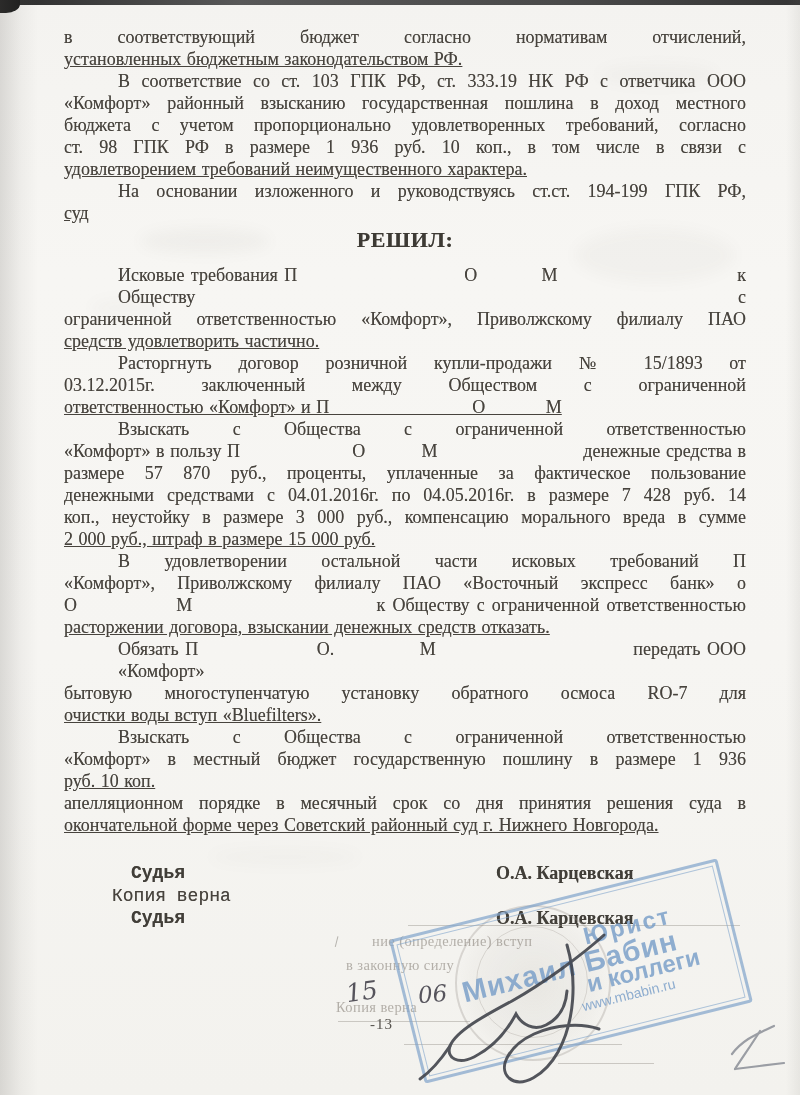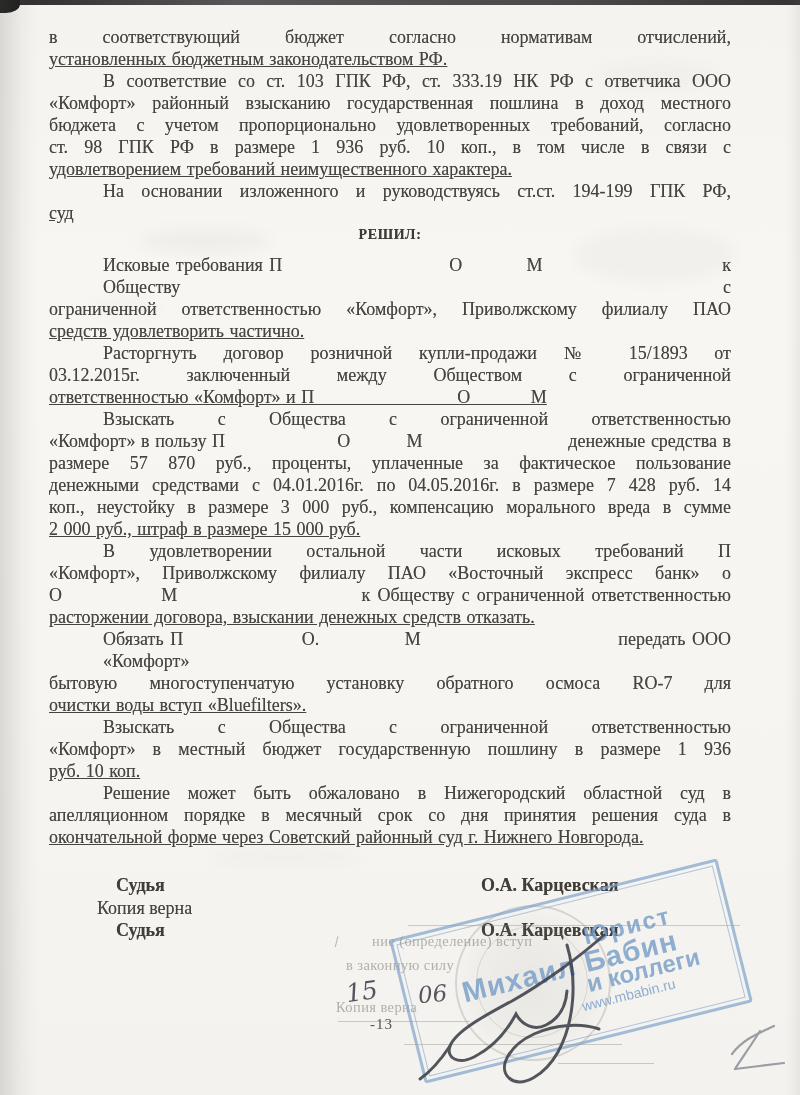--- a/index.html
+++ b/index.html
@@ -16,41 +16,41 @@
   .corner-blob { position:absolute; top:0; left:0; width:20px; height:13px;
     background:#1c1c1c; border-bottom-right-radius:70%; }
   .edge-left { position:absolute; top:0; left:0; width:38px; height:100%;
     background:linear-gradient(90deg, rgba(105,102,98,.20), rgba(105,102,98,.06) 55%, rgba(0,0,0,0)); }
   .edge-right { position:absolute; top:0; right:0; width:14px; height:100%;
     background:linear-gradient(270deg, rgba(120,118,112,.10), rgba(0,0,0,0)); }
   .smudge { position:absolute; background:rgba(118,114,106,.55); filter:blur(7px);
     border-radius:50%; }
 
   
-  .content { position:absolute; left:49px; top:26px; width:682px; }
+  .content { position:absolute; left:64px; top:26px; width:682px; }
   .line {
     font-size:18px; line-height:22px;
     text-align:justify; text-align-last:justify;
     word-spacing:1px;
     text-shadow:0 0 .6px rgba(70,66,60,.55);
   }
   .line.first { padding-left:54px; }
   .line.last  { text-align-last:left;text-decoration:underline; }
   .heading {
-    font-size:14px; font-weight:bold; text-align:center;
+    font-size:22px; font-weight:bold; text-align:center;
     letter-spacing:.6px; margin:3px 0 11px; color:#3d3a34;
     text-shadow:0 0 .6px rgba(61,58,52,.6);
   }
 
   
   .sig-block { margin-top:26px; }
   .sig-row { display:flex; line-height:22.5px; }
   .sig-label { width:432px; box-sizing:border-box; padding-left:67px;
     font-size:18px; font-weight:bold; color:#413e38;
-    text-shadow:0 0 .6px rgba(65,62,56,.55); }
+    text-shadow:0 0 .6px rgba(65,62,56,.55);font-family:Liberation Mono, monospace; }
   .sig-label.copy { font-weight:normal; padding-left:48px; color:#47433d; }
   .sig-name { font-size:18px; font-weight:bold; color:#413e38;
     text-shadow:0 0 .6px rgba(65,62,56,.55); }
 
   
   .stamp-area { position:absolute; left:330px; top:875px; width:462px; height:218px; }
   .seal-outer { position:absolute; left:125px; top:30px; width:152px; height:152px;
     border:2px solid rgba(150,144,136,.30); border-radius:50%;
     background:radial-gradient(circle, rgba(150,144,136,.12), rgba(150,144,136,.04) 58%, rgba(0,0,0,0) 72%); }
   .seal-inner { position:absolute; left:19px; top:19px; width:110px; height:110px;
@@ -162,21 +162,20 @@
       <div class="line last">очистки воды вступ «Bluefilters».</div>
     </div>
 
     <div class="para">
       <div class="line first">Взыскать с Общества с ограниченной ответственностью</div>
       <div class="line">«Комфорт» в местный бюджет государственную пошлину в размере 1&nbsp;936</div>
       <div class="line last">руб. 10 коп.</div>
     </div>
 
     <div class="para">
-      <div class="line first">Решение может быть обжаловано в Нижегородский областной суд в</div>
       <div class="line">апелляционном порядке в месячный срок со дня принятия решения суда в</div>
       <div class="line last">окончательной форме через Советский районный суд г. Нижнего Новгорода.</div>
     </div>
 
     <div class="sig-block">
       <div class="sig-row">
         <div class="sig-label">Судья</div>
         <div class="sig-name">О.А. Карцевская</div>
       </div>
       <div class="sig-row">

